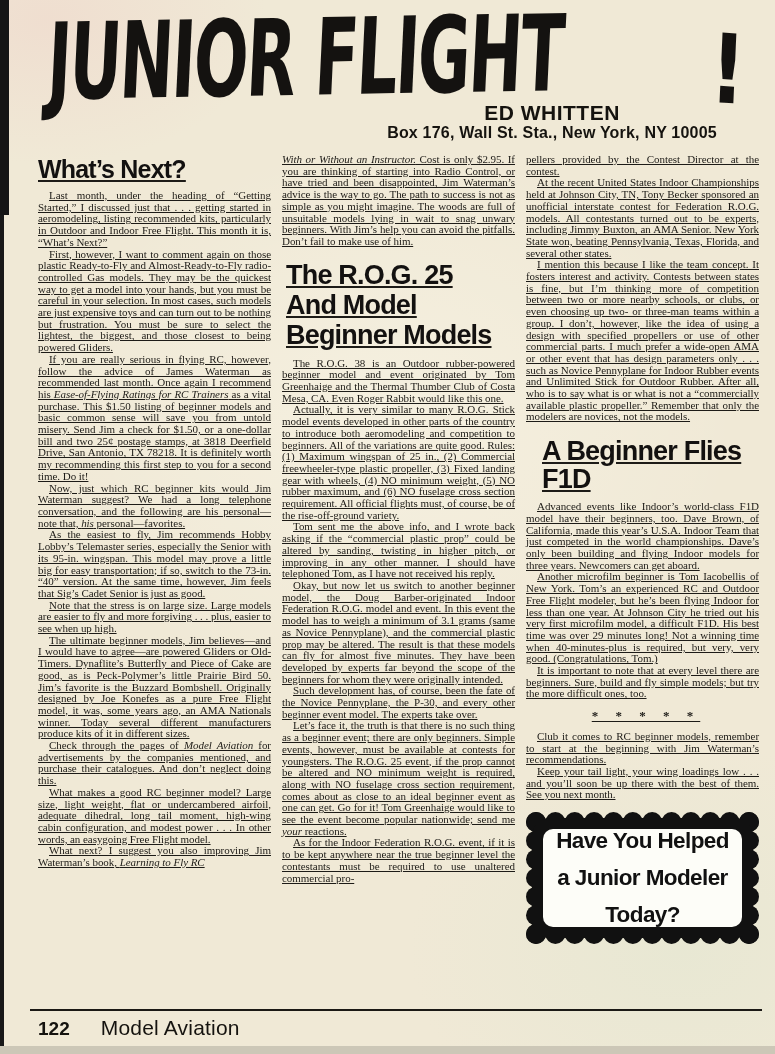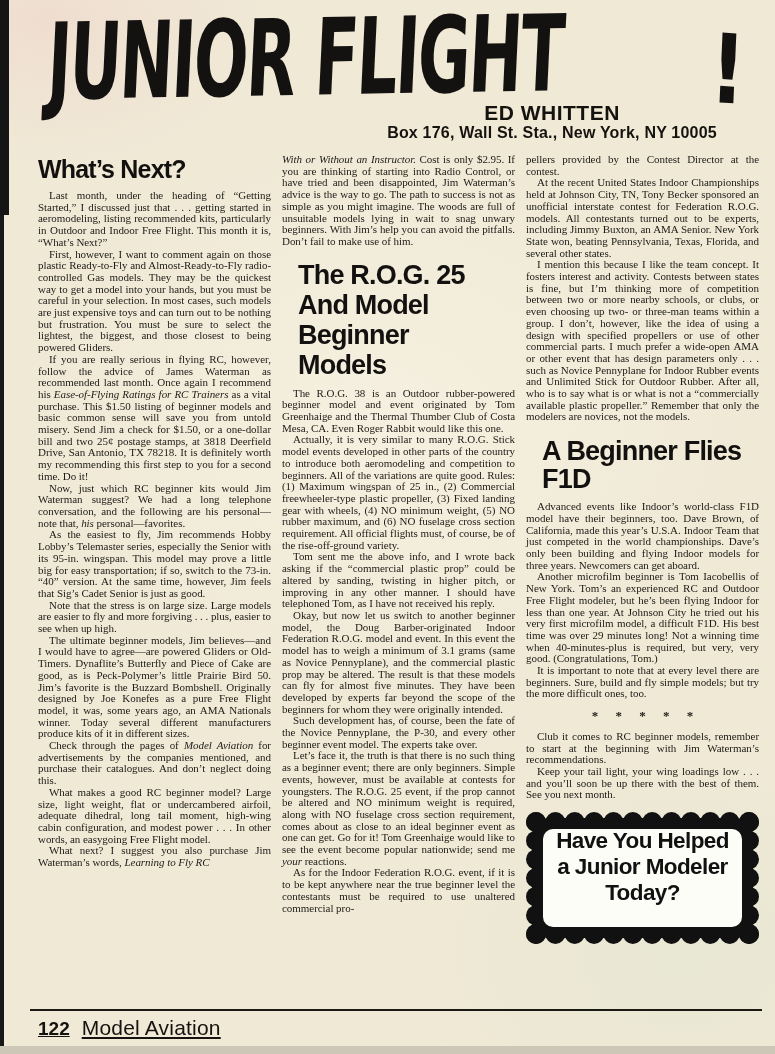--- a/index.html
+++ b/index.html
@@ -46,59 +46,59 @@
     font-family:"Liberation Sans", sans-serif;
     font-weight:bold;color:#15130f;
   }
   .byline{font-size:21px;line-height:22px;letter-spacing:.5px;}
   .address{font-size:16px;line-height:18px;letter-spacing:.2px;}
 
   
   .cols{
     display:flex;gap:11px;
     padding:2px 16px 0 38px;
-    height:853px;overflow:hidden;
+    height:853px;overflow:hidden;text-decoration:underline;
   }
   .col{flex:1 1 0;min-width:0;font-size:11px;line-height:11.7px;letter-spacing:-.05px;}
   .para{margin:0;text-align:justify;text-indent:11px;}
   .para.flush{text-indent:0;}
   .it{font-style:italic;}
   .h-sans{
     font-family:"Liberation Sans", sans-serif;
     font-weight:bold;color:#131110;
     letter-spacing:-.8px;
   }
   .h-col1{font-size:25px;line-height:26px;margin:2px 0 8px;}
-  .h-col2{font-size:27px;line-height:30px;margin:12px 16px 8px;}
+  .h-col2{font-size:27px;line-height:30px;margin:12px 4px 8px;}
   .h-col3{font-size:27px;line-height:28px;margin:14px 16px 8px;}
   .stars{
     text-align:center;font-weight:bold;font-size:13px;
     letter-spacing:7px;padding-left:7px;margin:10px 0 9px;
   }
 
   
   .promo-box{position:relative;margin-top:11px;height:132px;}
   .promo-box svg{display:block;width:100%;height:132px;}
   .promo-text{
     position:absolute;left:14px;right:14px;top:16px;bottom:16px;
-    display:flex;flex-direction:column;justify-content:flex-start;
+    display:flex;flex-direction:column;justify-content:space-between;
     text-align:center;
     font-family:"Liberation Sans", sans-serif;
     font-weight:bold;font-size:22.5px;line-height:26px;
     letter-spacing:-.6px;color:#111;
   }
 
   
   .footer{
     margin:2px 13px 0 30px;
     border-top:2px solid #1b1915;
     padding:5px 0 0 8px;
     font-family:"Liberation Sans", sans-serif;
     color:#15130f;
-    display:flex;align-items:baseline;gap:12px;text-decoration:underline;
+    display:flex;align-items:baseline;gap:31px;
   }
   .page-number{font-weight:bold;font-size:19px;}
   .magazine-name{font-size:21px;letter-spacing:.2px;}
 </style>
 </head>
 <body>
 
 <div class="page">
   <div class="scan-left"></div>
   <div class="scan-left-top"></div>
@@ -120,21 +120,21 @@
       <h2 class="h-sans h-col1">What’s Next?</h2>
       <p class="para"><span>Last month, under the heading of “Getting Started,” I discussed just that . . . getting started in aeromodeling, listing recommended kits, particularly in Outdoor and Indoor Free Flight. This month it is, “What’s Next?”</span></p>
       <p class="para"><span>First, however, I want to comment again on those plastic Ready-to-Fly and Almost-Ready-to-Fly radio-controlled Gas models. They may be the quickest way to get a model into your hands, but you must be careful in your selection. In most cases, such models are just expensive toys and can turn out to be nothing but frustration. You must be sure to select the lightest, the biggest, and those closest to being powered Gliders.</span></p>
       <p class="para"><span>If you are really serious in flying RC, however, follow the advice of James Waterman as recommended last month. Once again I recommend his </span><span class="it">Ease-of-Flying Ratings for RC Trainers</span><span> as a vital purchase. This $1.50 listing of beginner models and basic common sense will save you from untold misery. Send Jim a check for $1.50, or a one-dollar bill and two 25¢ postage stamps, at 3818 Deerfield Drive, San Antonio, TX 78218. It is definitely worth my recommending this first step to you for a second time. Do it!</span></p>
       <p class="para"><span>Now, just which RC beginner kits would Jim Waterman suggest? We had a long telephone conversation, and the following are his personal—note that, </span><span class="it">his</span><span> personal—favorites.</span></p>
       <p class="para"><span>As the easiest to fly, Jim recommends Hobby Lobby’s Telemaster series, especially the Senior with its 95-in. wingspan. This model may prove a little big for easy transportation; if so, switch to the 73-in. “40” version. At the same time, however, Jim feels that Sig’s Cadet Senior is just as good.</span></p>
       <p class="para"><span>Note that the stress is on large size. Large models are easier to fly and more forgiving . . . plus, easier to see when up high.</span></p>
       <p class="para"><span>The ultimate beginner models, Jim believes—and I would have to agree—are powered Gliders or Old-Timers. Dynaflite’s Butterfly and Piece of Cake are good, as is Peck-Polymer’s little Prairie Bird 50. Jim’s favorite is the Buzzard Bombshell. Originally designed by Joe Konefes as a pure Free Flight model, it was, some years ago, an AMA Nationals winner. Today several different manufacturers produce kits of it in different sizes.</span></p>
       <p class="para"><span>Check through the pages of </span><span class="it">Model Aviation</span><span> for advertisements by the companies mentioned, and purchase their catalogues. And don’t neglect doing this.</span></p>
       <p class="para"><span>What makes a good RC beginner model? Large size, light weight, flat or undercambered airfoil, adequate dihedral, long tail moment, high-wing cabin configuration, and modest power . . . In other words, an easygoing Free Flight model.</span></p>
-      <p class="para"><span>What next? I suggest you also purchase Jim Waterman’s words, </span><span class="it">Learning to Fly RC</span></p>
+      <p class="para"><span>What next? I suggest you also improving Jim Waterman’s book, </span><span class="it">Learning to Fly RC</span></p>
     </div>
 
     <div class="col">
       <p class="para flush"><span class="it">With or Without an Instructor.</span><span> Cost is only $2.95. If you are thinking of starting into Radio Control, or have tried and been disappointed, Jim Waterman’s advice is the way to go. The path to success is not as simple as you might imagine. The woods are full of unsuitable models lying in wait to snag unwary beginners. With Jim’s help you can avoid the pitfalls. Don’t fail to make use of him.</span></p>
       <h2 class="h-sans h-col2"><span>The R.O.G. 25</span><br>
         <span>And Model</span><br>
         <span>Beginner Models</span></h2>
       <p class="para"><span>The R.O.G. 38 is an Outdoor rubber-powered beginner model and event originated by Tom Greenhaige and the Thermal Thumber Club of Costa Mesa, CA. Even Roger Rabbit would like this one.</span></p>
       <p class="para"><span>Actually, it is very similar to many R.O.G. Stick model events developed in other parts of the country to introduce both aeromodeling and competition to beginners. All of the variations are quite good. Rules: (1) Maximum wingspan of 25 in., (2) Commercial freewheeler-type plastic propeller, (3) Fixed landing gear with wheels, (4) NO minimum weight, (5) NO rubber maximum, and (6) NO fuselage cross section requirement. All official flights must, of course, be of the rise-off-ground variety.</span></p>
       <p class="para"><span>Tom sent me the above info, and I wrote back asking if the “commercial plastic prop” could be altered by sanding, twisting in higher pitch, or improving in any other manner. I should have telephoned Tom, as I have not received his reply.</span></p>

